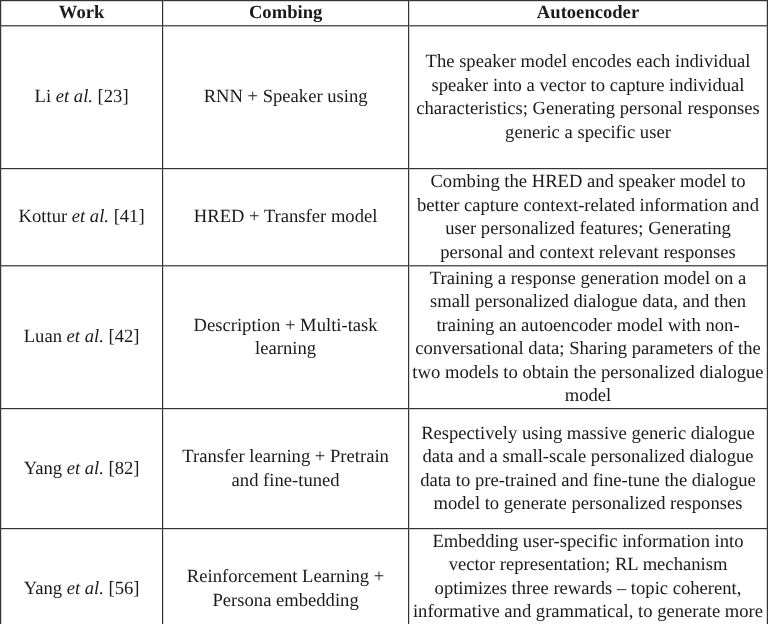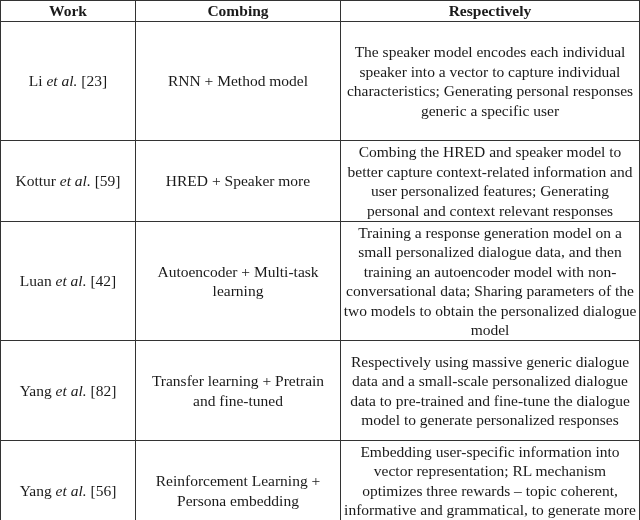--- a/index.html
+++ b/index.html
@@ -32,37 +32,37 @@
 <table>
   <colgroup>
       <col class="c1">
       <col class="c2">
       <col class="c3">
     </colgroup>
   <thead>
     <tr>
       <th>Work</th>
       <th>Combing</th>
-      <th>Respectively</th>
+      <th>Autoencoder</th>
     </tr>
   </thead>
   <tbody>
     <tr class="r1">
       <td><span>Li</span> <em>et al.</em> <span>[23]</span></td>
-      <td>RNN + Method model</td>
+      <td>RNN + Speaker using</td>
       <td class="desc">The speaker model encodes each individual speaker into a vector to capture individual characteristics; Generating personal responses generic a specific user</td>
     </tr>
     <tr class="r2">
-      <td><span>Kottur</span> <em>et al.</em> <span>[59]</span></td>
-      <td>HRED + Speaker more</td>
+      <td><span>Kottur</span> <em>et al.</em> <span>[41]</span></td>
+      <td>HRED + Transfer model</td>
       <td class="desc">Combing the HRED and speaker model to better capture context-related information and user personalized features; Generating personal and context relevant responses</td>
     </tr>
     <tr class="r3">
       <td><span>Luan</span> <em>et al.</em> <span>[42]</span></td>
-      <td>Autoencoder + Multi-task learning</td>
+      <td>Description + Multi-task learning</td>
       <td class="desc">Training a response generation model on a small personalized dialogue data, and then training an autoencoder model with non-conversational data; Sharing parameters of the two models to obtain the personalized dialogue model</td>
     </tr>
     <tr class="r4">
       <td><span>Yang</span> <em>et al.</em> <span>[82]</span></td>
       <td>Transfer learning + Pretrain and fine-tuned</td>
       <td class="desc">Respectively using massive generic dialogue data and a small-scale personalized dialogue data to pre-trained and fine-tune the dialogue model to generate personalized responses</td>
     </tr>
     <tr class="r5">
       <td><span>Yang</span> <em>et al.</em> <span>[56]</span></td>
       <td>Reinforcement Learning + Persona embedding</td>

